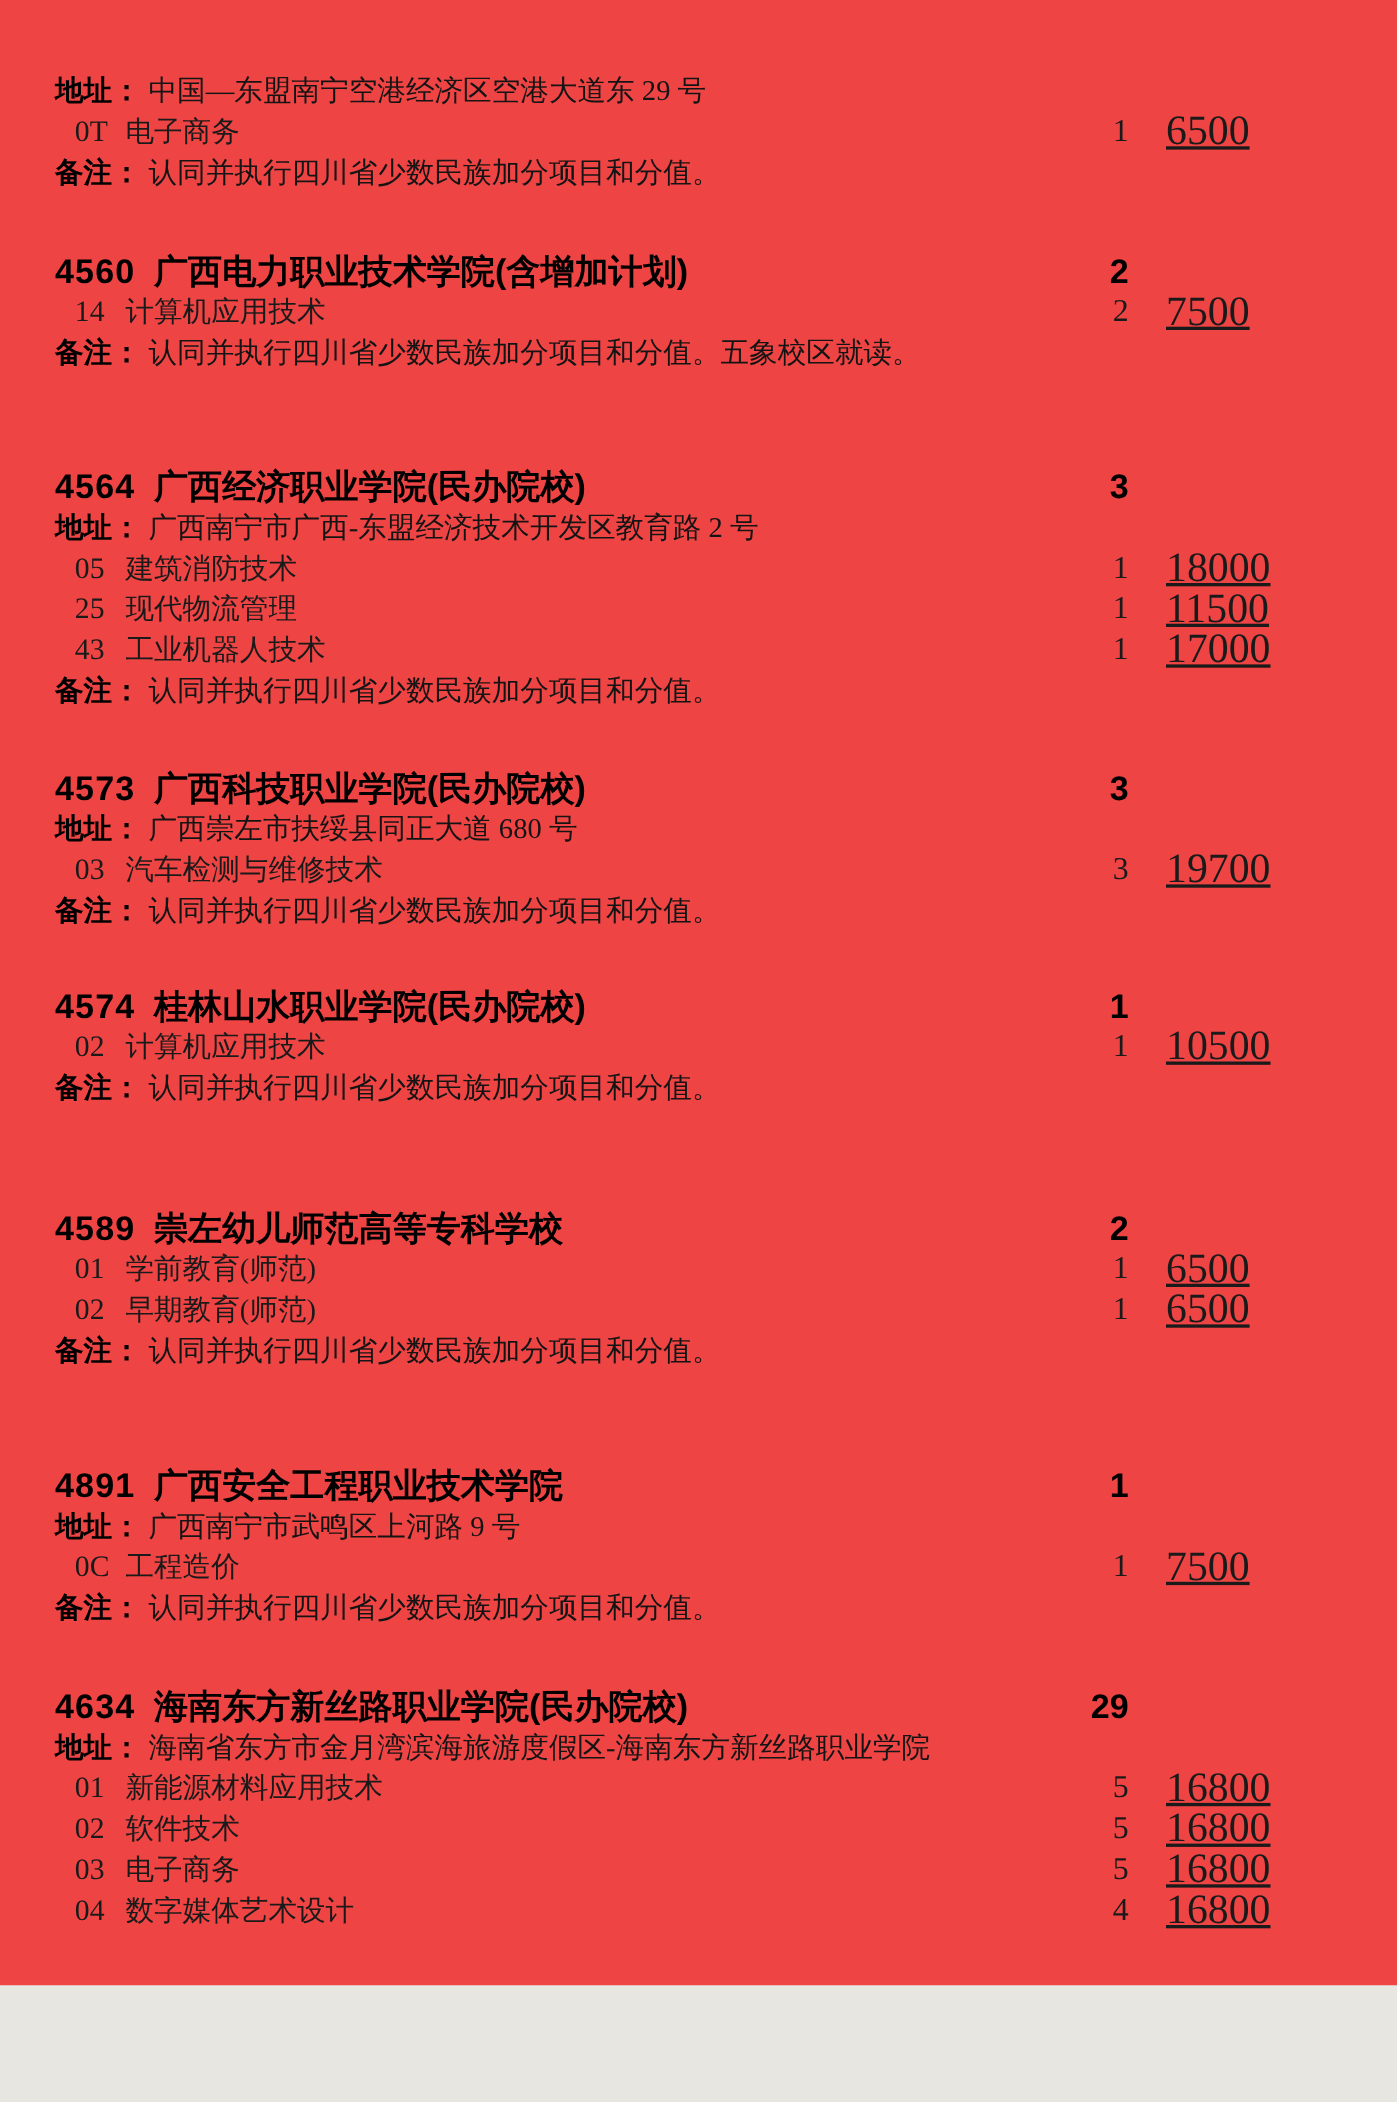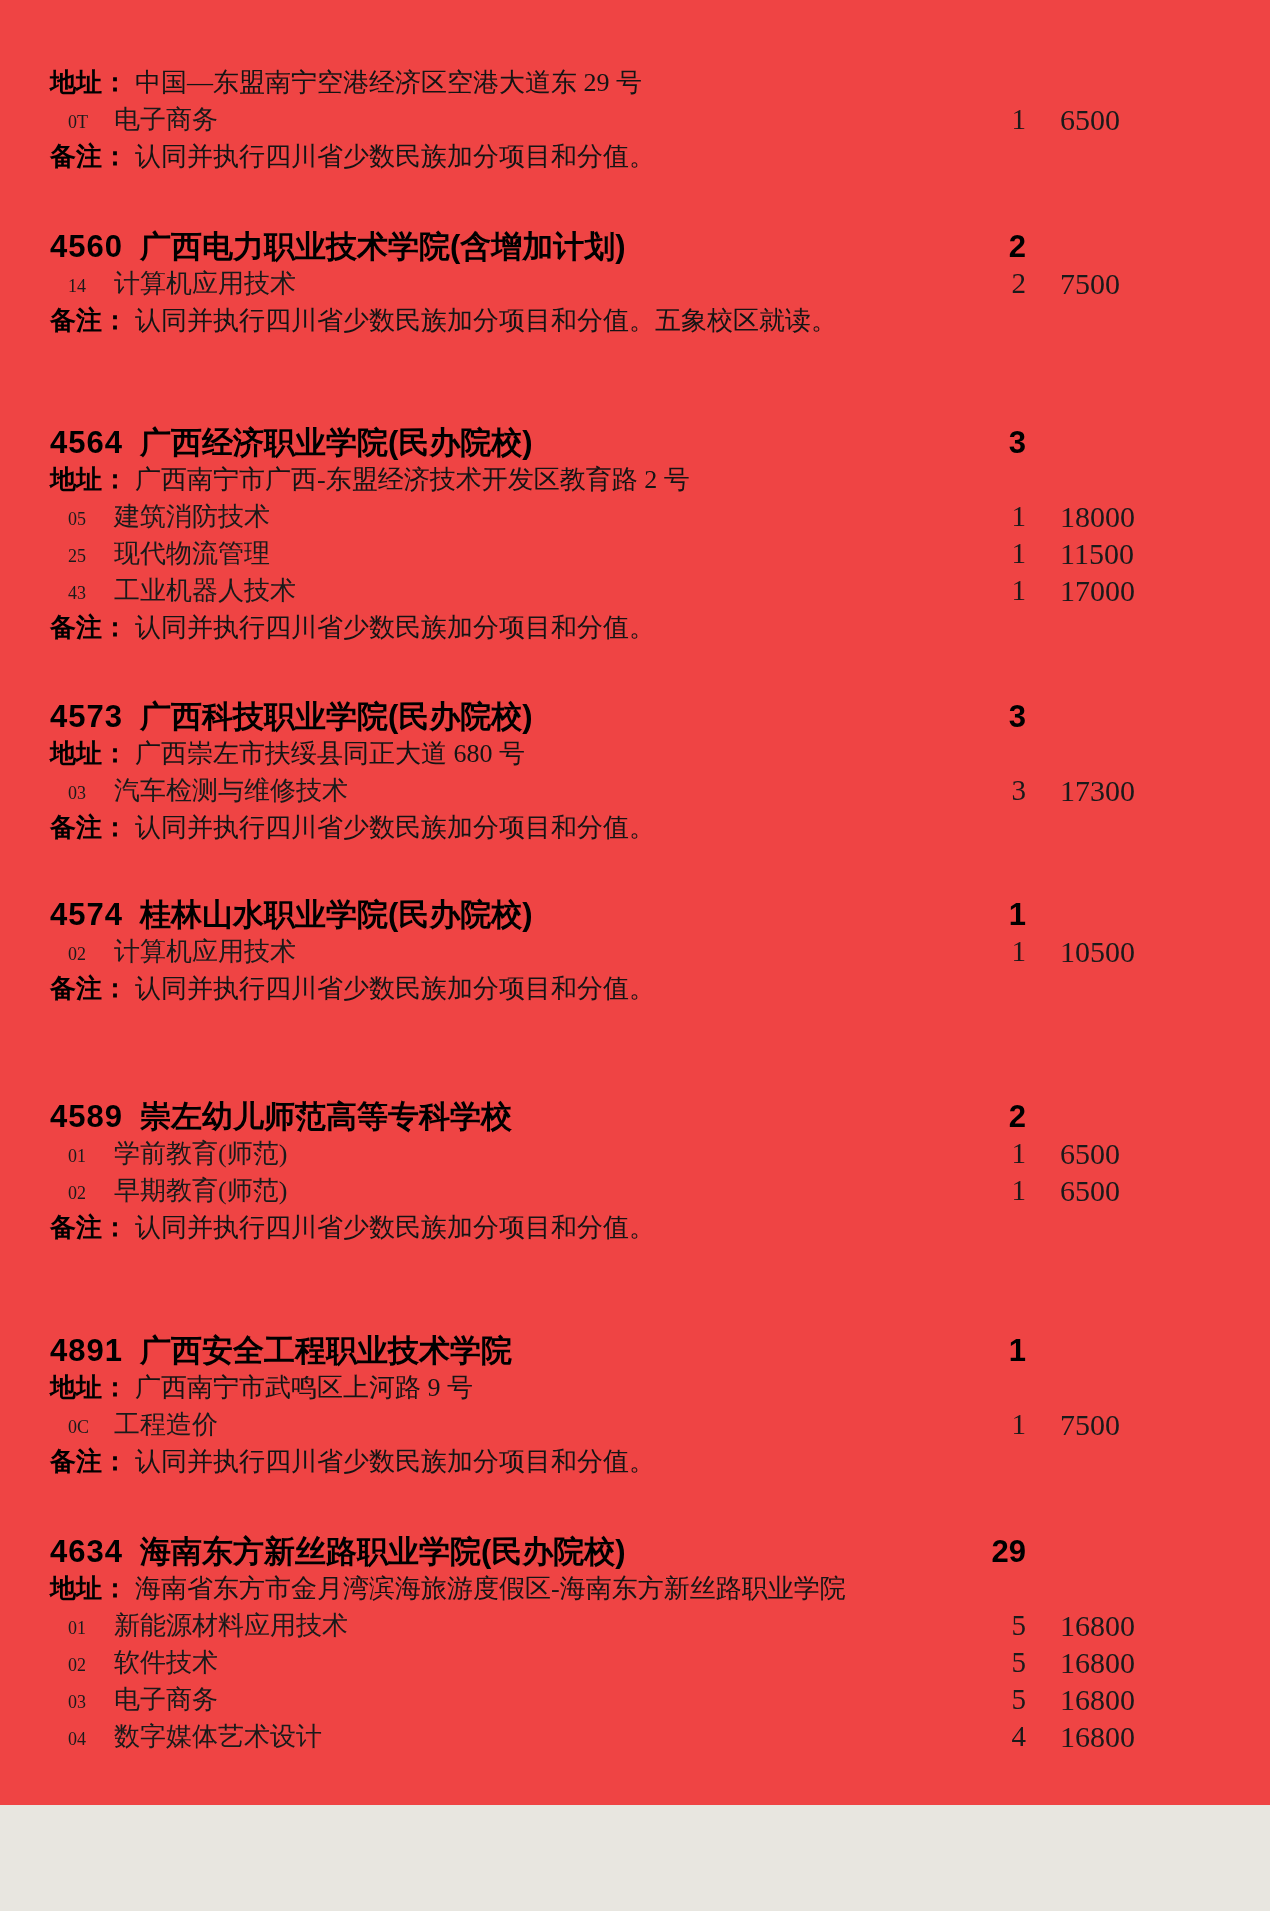--- a/index.html
+++ b/index.html
@@ -28,31 +28,31 @@
   .lbl {
     font-family:"Liberation Sans", sans-serif;
     font-weight:700;
     font-size:26px;
     color:#000;
     margin-right:7px;
   }
   .kai { font-family:"Liberation Serif", serif; font-size:26px; color:#141414; }
 
   .major-line { padding-left:68px; font-size:26px; }
-  .m-code { display:inline-block; width:46px; font-size:18px;font-family:Liberation Serif, serif; }
+  .m-code { display:inline-block; width:46px; font-size:27px;font-family:Liberation Serif, serif; }
 
   .count {
     position:absolute; left:926px; width:100px;
     text-align:right; font-size:29px;
   }
   .header-line .count {
     font-family:"Liberation Sans", sans-serif;
     font-weight:600; font-size:31px;
   }
-  .fee { position:absolute; left:1060px; font-size:30px; }
+  .fee { position:absolute; left:1060px; font-size:38px;text-decoration:underline; }
 
   .footer {
     position:absolute; top:1833px; left:1020px; width:230px;
     height:40px; line-height:40px;
     text-align:right; font-size:30px; color:#222;
     letter-spacing:1px;
   }
 </style>
 </head>
 <body>
@@ -120,21 +120,21 @@
     <div class="line header-line">
       <span class="h-code">4573</span><span class="h-name">广西科技职业学院(民办院校)</span>
       <span class="count">3</span>
     </div>
     <div class="line addr-line">
       <span class="lbl">地址：</span><span class="kai">广西崇左市扶绥县同正大道 680 号</span>
     </div>
     <div class="line major-line">
       <span class="m-code">03</span><span class="m-name">汽车检测与维修技术</span>
       <span class="count">3</span>
-      <span class="fee">17300</span>
+      <span class="fee">19700</span>
     </div>
     <div class="line remark-line">
       <span class="lbl">备注：</span><span class="kai">认同并执行四川省少数民族加分项目和分值。</span>
     </div>
   </section>
 
   <section class="school" style="top:896px">
     <div class="line header-line">
       <span class="h-code">4574</span><span class="h-name">桂林山水职业学院(民办院校)</span>
       <span class="count">1</span>

